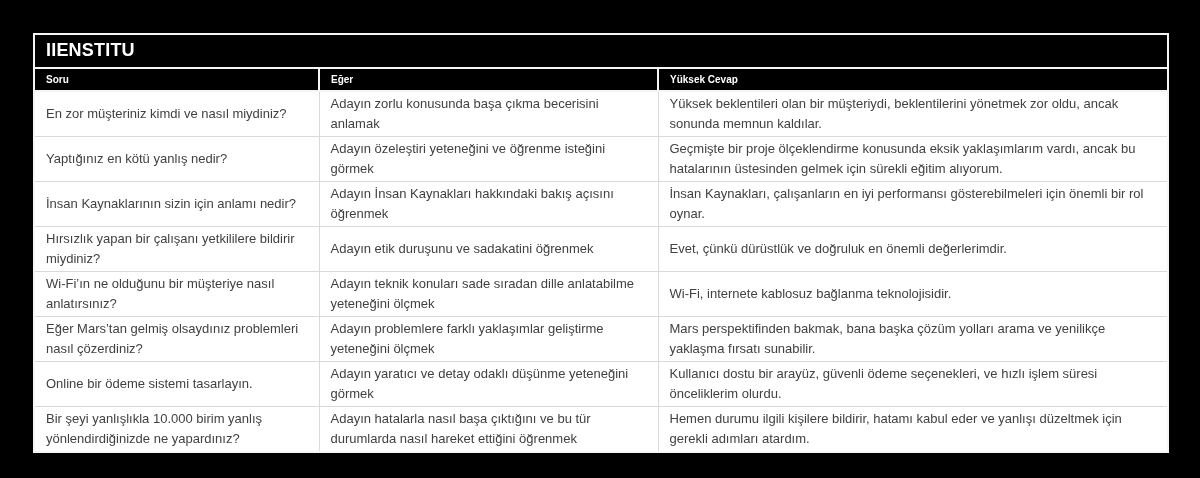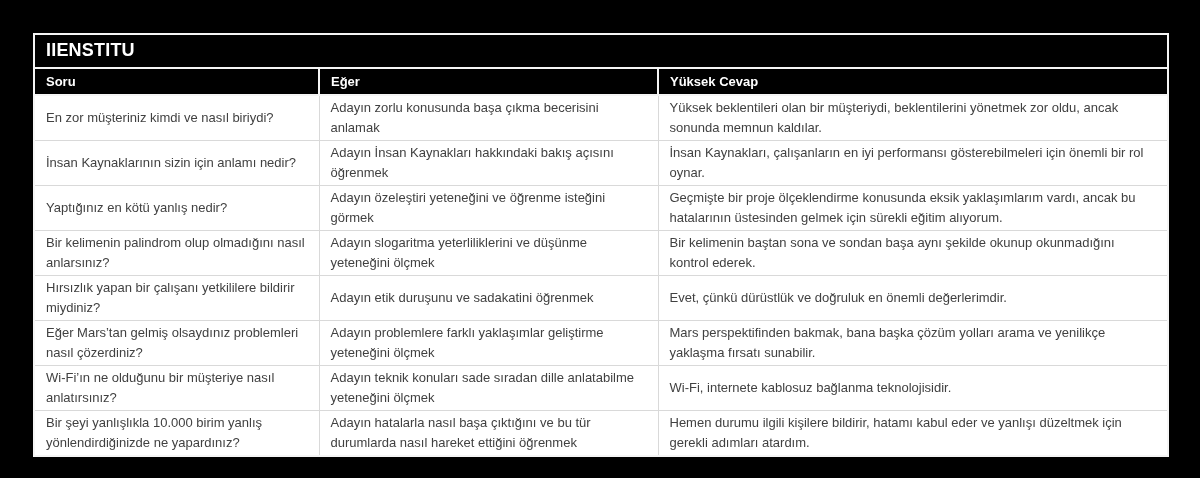--- a/index.html
+++ b/index.html
@@ -30,21 +30,21 @@
     font-size: 18px;
     font-weight: 700;
     text-align: left;
     letter-spacing: 0.2px;
     padding: 5px 11px 6px 11px;
     border: 2px solid #f5f5f5;
   }
   tr.cols-row th {
     background: #000000;
     color: #ffffff;
-    font-size: 13px;
+    font-size: 10px;
     font-weight: 700;
     text-align: left;
     padding: 5px 11px;
     border: 2px solid #f5f5f5;
   }
   tbody td {
     background: #ffffff;
     color: #414141;
     font-size: 13px;
     line-height: 20px;
@@ -69,53 +69,53 @@
         <th class="title-cell" colspan="3">IIENSTITU</th>
       </tr>
       <tr class="cols-row">
         <th>Soru</th>
         <th>Eğer</th>
         <th>Yüksek Cevap</th>
       </tr>
     </thead>
     <tbody id="qa-tbody">
         <tr>
-          <td>En zor müşteriniz kimdi ve nasıl biriydi?</td>
+          <td>En zor müşteriniz kimdi ve nasıl miydiniz?</td>
           <td>Adayın zorlu konusunda başa çıkma becerisini anlamak</td>
           <td>Yüksek beklentileri olan bir müşteriydi, beklentilerini yönetmek zor oldu, ancak sonunda memnun kaldılar.</td>
+        </tr>
+        <tr>
+          <td>Yaptığınız en kötü yanlış nedir?</td>
+          <td>Adayın özeleştiri yeteneğini ve öğrenme isteğini görmek</td>
+          <td>Geçmişte bir proje ölçeklendirme konusunda eksik yaklaşımlarım vardı, ancak bu hatalarının üstesinden gelmek için sürekli eğitim alıyorum.</td>
         </tr>
         <tr>
           <td>İnsan Kaynaklarının sizin için anlamı nedir?</td>
           <td>Adayın İnsan Kaynakları hakkındaki bakış açısını öğrenmek</td>
           <td>İnsan Kaynakları, çalışanların en iyi performansı gösterebilmeleri için önemli bir rol oynar.</td>
         </tr>
         <tr>
-          <td>Yaptığınız en kötü yanlış nedir?</td>
-          <td>Adayın özeleştiri yeteneğini ve öğrenme isteğini görmek</td>
-          <td>Geçmişte bir proje ölçeklendirme konusunda eksik yaklaşımlarım vardı, ancak bu hatalarının üstesinden gelmek için sürekli eğitim alıyorum.</td>
-        </tr>
-        <tr>
-          <td>Bir kelimenin palindrom olup olmadığını nasıl anlarsınız?</td>
-          <td>Adayın slogaritma yeterliliklerini ve düşünme yeteneğini ölçmek</td>
-          <td>Bir kelimenin baştan sona ve sondan başa aynı şekilde okunup okunmadığını kontrol ederek.</td>
-        </tr>
-        <tr>
           <td>Hırsızlık yapan bir çalışanı yetkililere bildirir miydiniz?</td>
           <td>Adayın etik duruşunu ve sadakatini öğrenmek</td>
           <td>Evet, çünkü dürüstlük ve doğruluk en önemli değerlerimdir.</td>
+        </tr>
+        <tr>
+          <td>Wi-Fi’ın ne olduğunu bir müşteriye nasıl anlatırsınız?</td>
+          <td>Adayın teknik konuları sade sıradan dille anlatabilme yeteneğini ölçmek</td>
+          <td>Wi-Fi, internete kablosuz bağlanma teknolojisidir.</td>
         </tr>
         <tr>
           <td>Eğer Mars’tan gelmiş olsaydınız problemleri nasıl çözerdiniz?</td>
           <td>Adayın problemlere farklı yaklaşımlar geliştirme yeteneğini ölçmek</td>
           <td>Mars perspektifinden bakmak, bana başka çözüm yolları arama ve yenilikçe yaklaşma fırsatı sunabilir.</td>
         </tr>
         <tr>
-          <td>Wi-Fi’ın ne olduğunu bir müşteriye nasıl anlatırsınız?</td>
-          <td>Adayın teknik konuları sade sıradan dille anlatabilme yeteneğini ölçmek</td>
-          <td>Wi-Fi, internete kablosuz bağlanma teknolojisidir.</td>
+          <td>Online bir ödeme sistemi tasarlayın.</td>
+          <td>Adayın yaratıcı ve detay odaklı düşünme yeteneğini görmek</td>
+          <td>Kullanıcı dostu bir arayüz, güvenli ödeme seçenekleri, ve hızlı işlem süresi önceliklerim olurdu.</td>
         </tr>
         <tr>
           <td>Bir şeyi yanlışlıkla 10.000 birim yanlış yönlendirdiğinizde ne yapardınız?</td>
           <td>Adayın hatalarla nasıl başa çıktığını ve bu tür durumlarda nasıl hareket ettiğini öğrenmek</td>
           <td>Hemen durumu ilgili kişilere bildirir, hatamı kabul eder ve yanlışı düzeltmek için gerekli adımları atardım.</td>
         </tr>
       </tbody>
   </table>
 </div>
 

